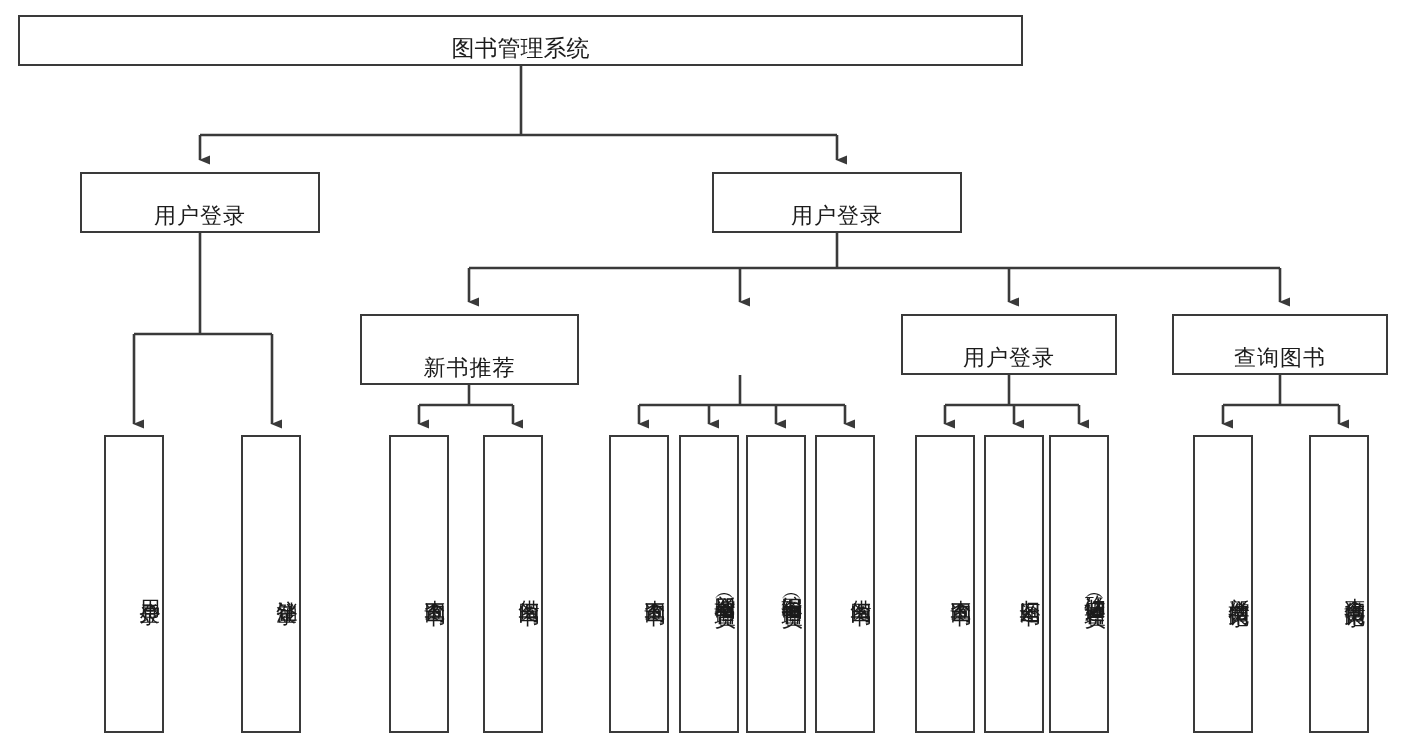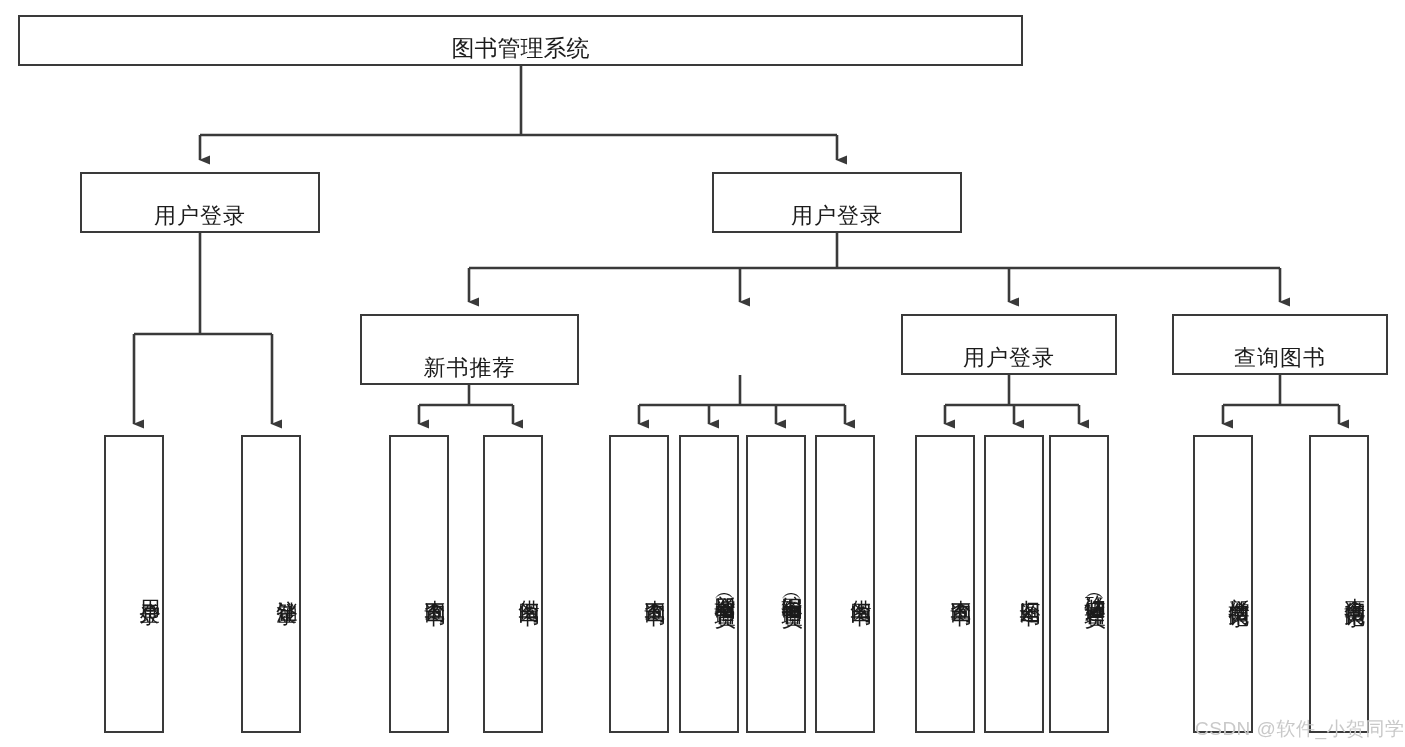--- a/index.html
+++ b/index.html
@@ -97,14 +97,13 @@
   <div class="node leaf" style="left: 609px; top: 435px; width: 60px; height: 298px;">查询图书</div>
   <div class="node leaf" style="left: 679px; top: 435px; width: 60px; height: 298px;">新增图书（管理员）</div>
   <div class="node leaf" style="left: 746px; top: 435px; width: 60px; height: 298px;">编辑图书（管理员）</div>
   <div class="node leaf" style="left: 815px; top: 435px; width: 60px; height: 298px;">借阅图书</div>
   <div class="node leaf" style="left: 915px; top: 435px; width: 60px; height: 298px;">查询图书</div>
   <div class="node leaf" style="left: 984px; top: 435px; width: 60px; height: 298px;">归还图书</div>
   <div class="node leaf" style="left: 1049px; top: 435px; width: 60px; height: 298px;">确认归还（管理员）</div>
   <div class="node leaf" style="left: 1193px; top: 435px; width: 60px; height: 298px;">新增借阅记录</div>
   <div class="node leaf" style="left: 1309px; top: 435px; width: 60px; height: 298px;">查询借阅记录</div>
 
-  <div class="watermark" style="left: 1195px; top: 716px;">CSDN @软件_小贺同学</div>
 </div>
 
 </body></html>

